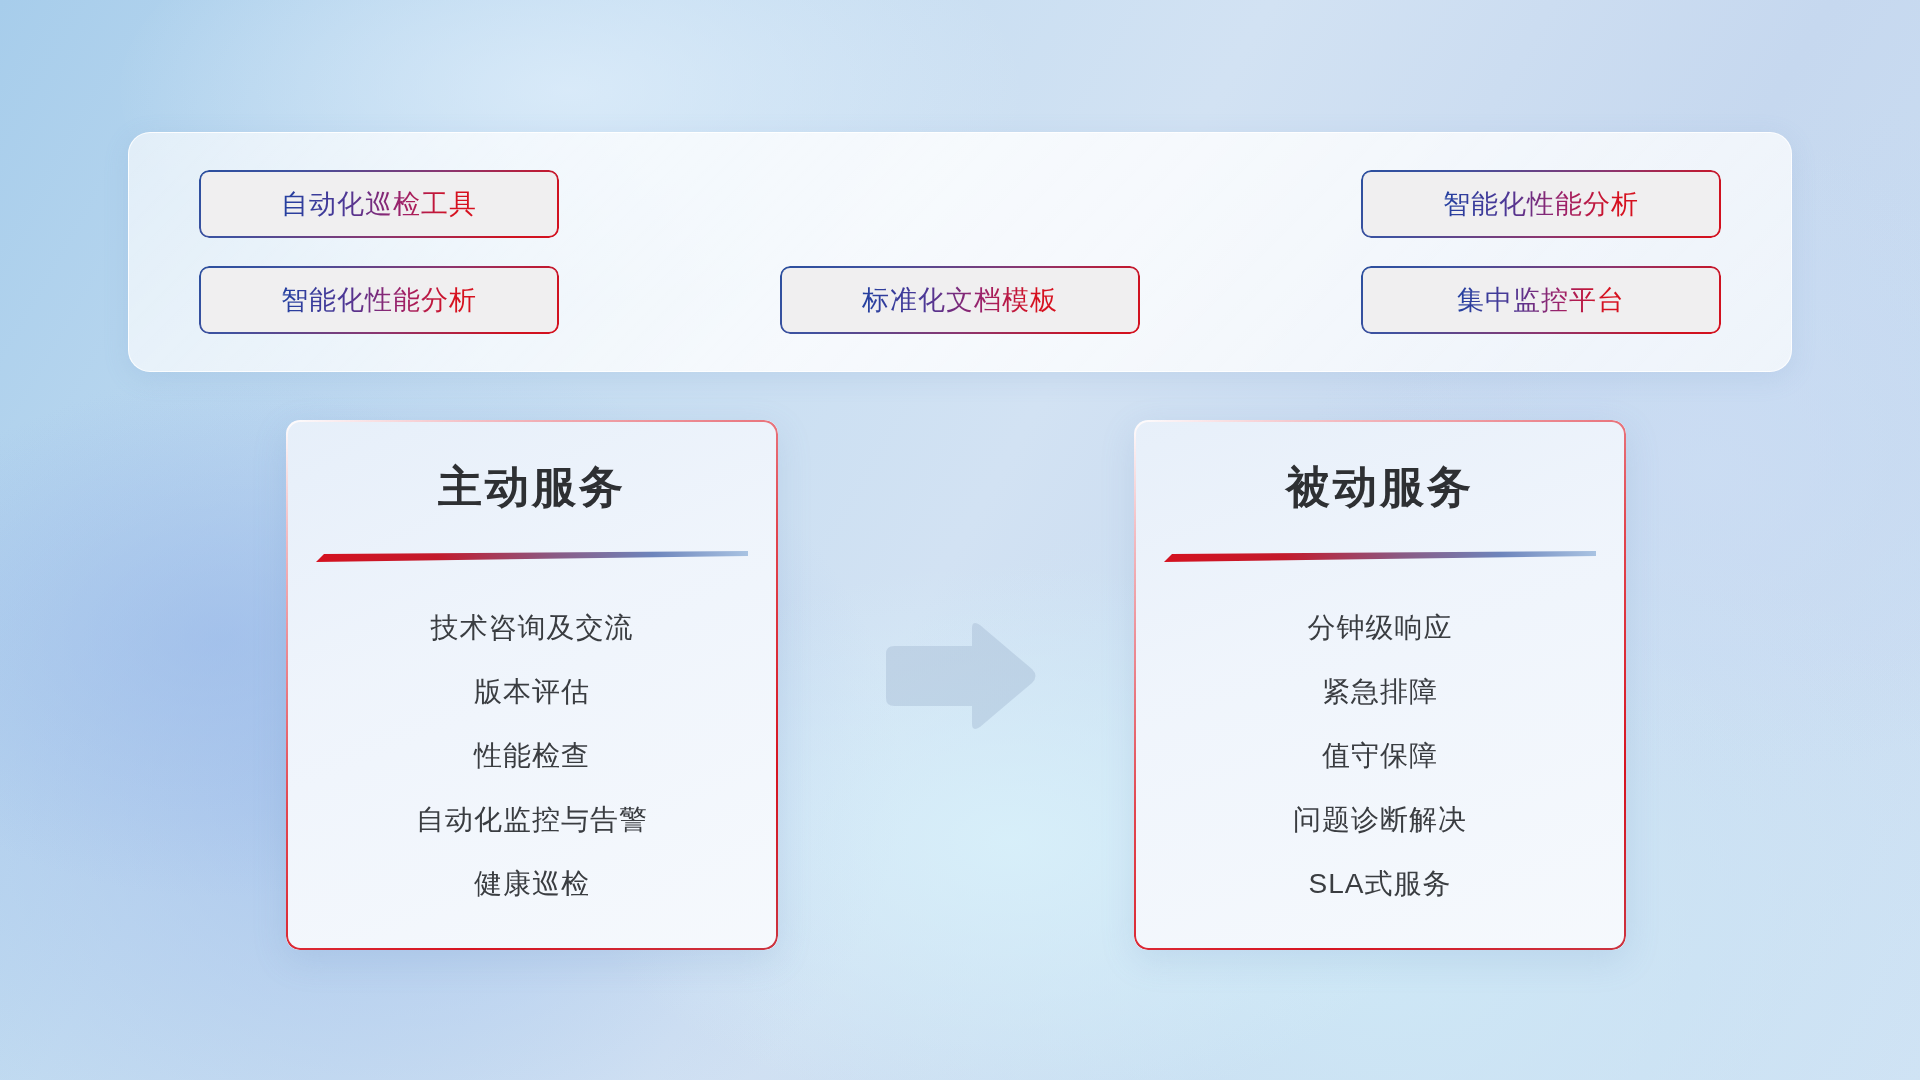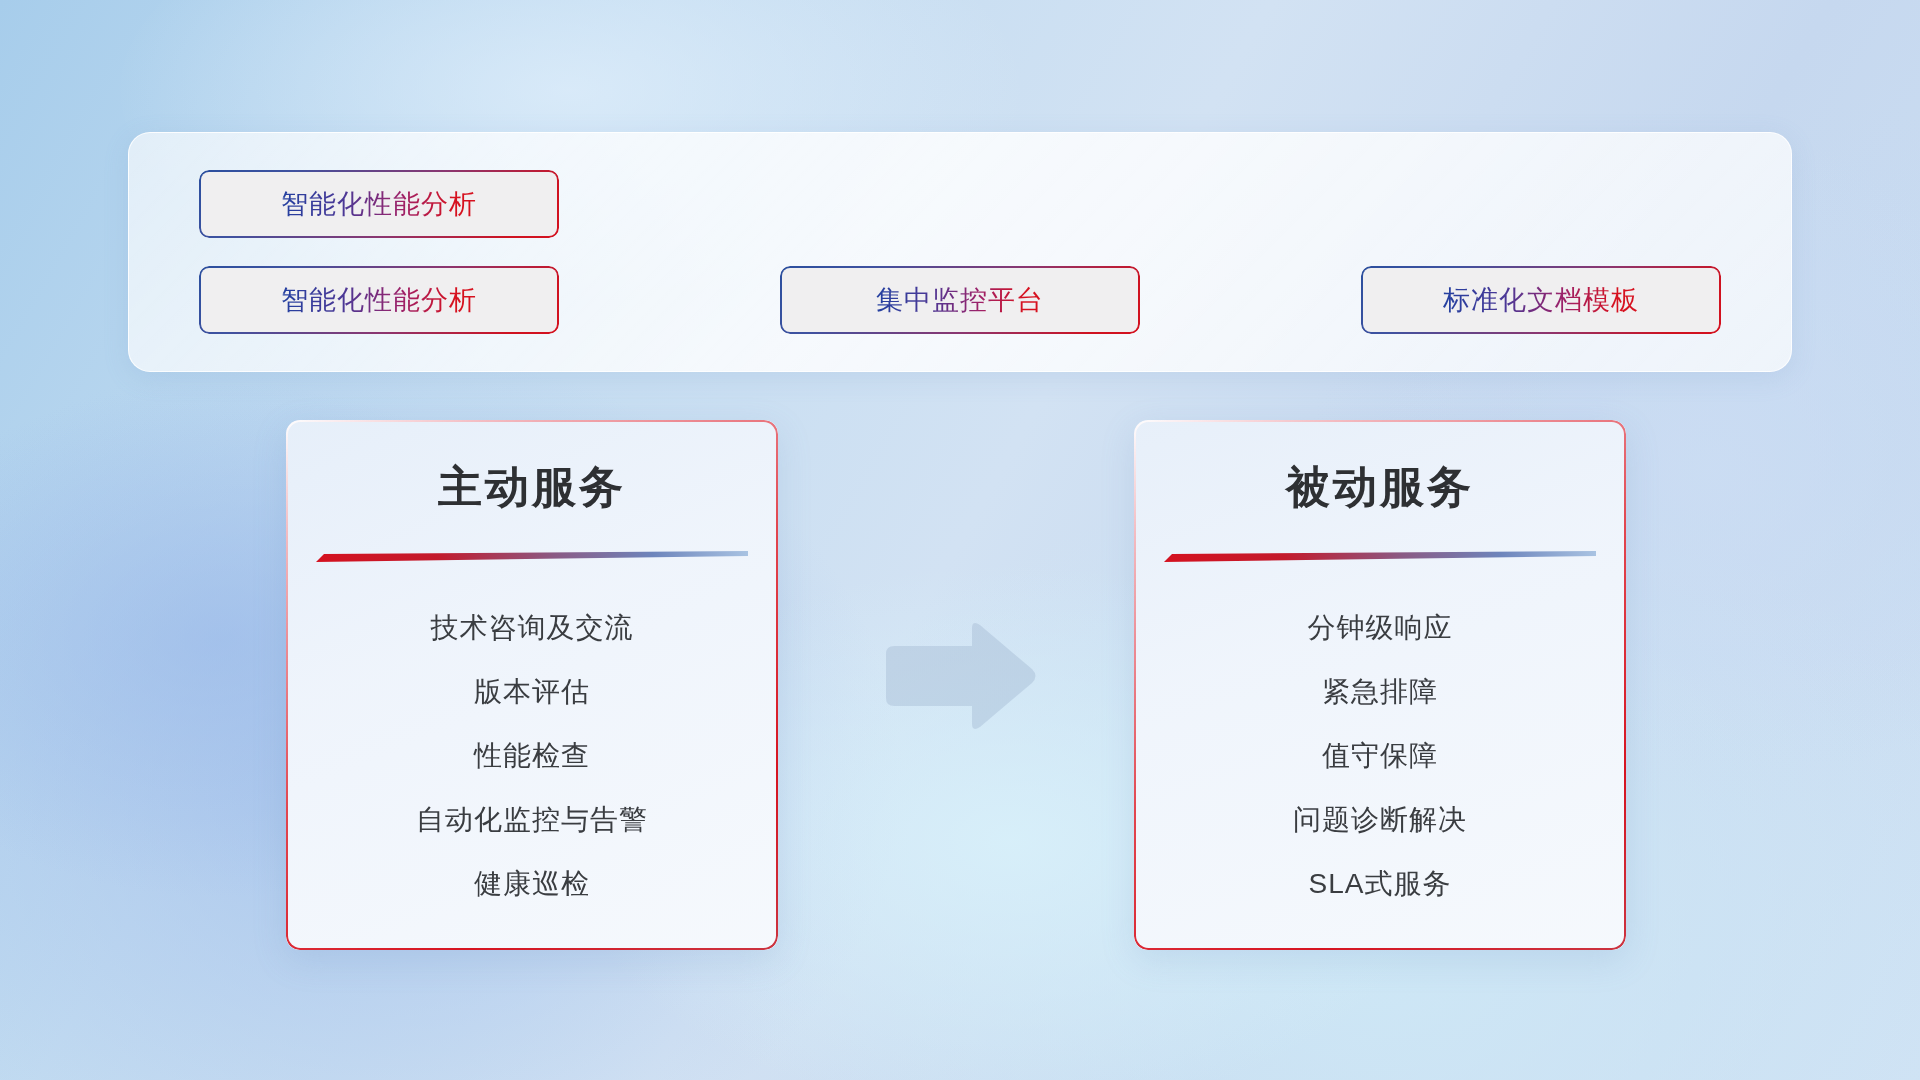--- a/index.html
+++ b/index.html
@@ -100,33 +100,36 @@
 
 <div class="bloom bloom-a"></div>
 <div class="bloom bloom-b"></div>
 <div class="bloom bloom-c"></div>
 <div class="bloom bloom-d"></div>
 
 <div class="top-panel">
 
   <div class="chip-row">
     <div class="chip">
+      <span class="chip-label">自动化巡检工具</span>
+    </div>
+    <div class="chip">
       <span class="chip-label">智能化性能分析</span>
     </div>
   </div>
 
   <div class="chip-row">
     <div class="chip">
       <span class="chip-label">智能化性能分析</span>
     </div>
     <div class="chip">
-      <span class="chip-label">集中监控平台</span>
+      <span class="chip-label">标准化文档模板</span>
     </div>
     <div class="chip">
-      <span class="chip-label">标准化文档模板</span>
+      <span class="chip-label">集中监控平台</span>
     </div>
   </div>
 
 </div>
 
 <div class="card card-left">
   <div class="card-title">主动服务</div>
 
   <div class="divider">
     <svg viewBox="0 0 432 12" preserveAspectRatio="none" aria-hidden="true">

